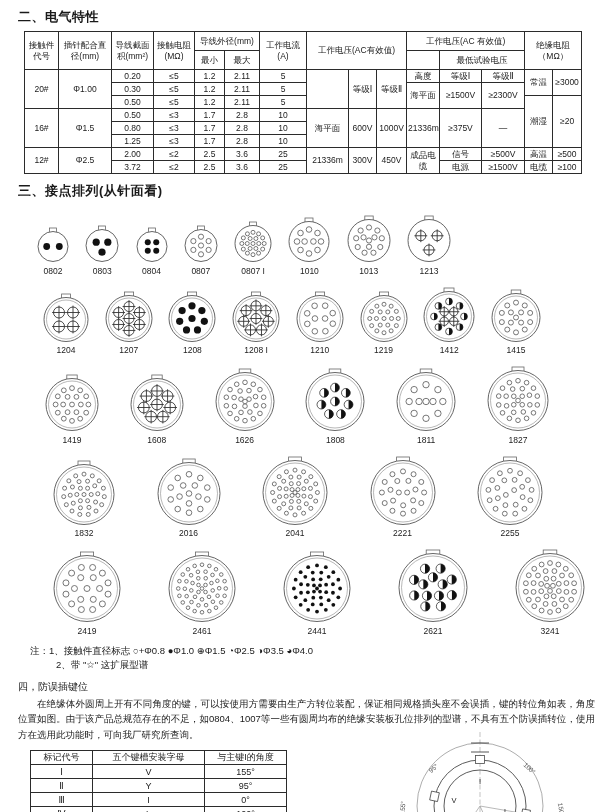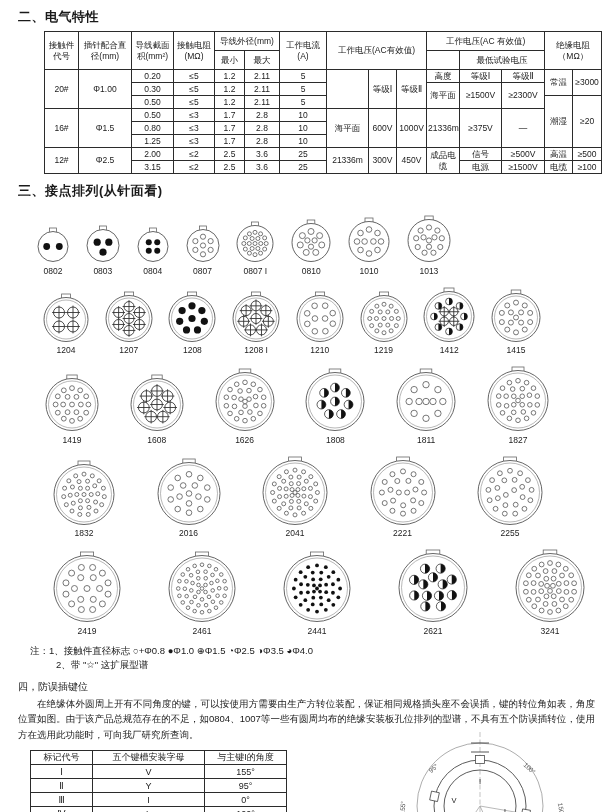--- a/index.html
+++ b/index.html
@@ -9,21 +9,21 @@
     background:#ffffff; color:#1a1a1a;
     font-family:"Liberation Sans","DejaVu Sans",sans-serif;
   }
   .sec-heading {
     font-size:13px; font-weight:bold; letter-spacing:0.5px;
     margin:8px 0 5px 18px;
   }
   
   table.elec {
     border-collapse:collapse; table-layout:fixed;
-    margin-left:44px; width:557px;
+    margin-left:24px; width:557px;
   }
   table.elec th, table.elec td {
     border:1px solid #2b2b2b; text-align:center; vertical-align:middle;
     font-size:8.5px; font-weight:normal; padding:0 1px; line-height:1.2;
     overflow:hidden;
   }
   table.elec thead tr { height:19px; }
   table.elec tbody tr { height:13px; }
   
   .conn-row {
@@ -176,21 +176,21 @@
       <td rowspan="2">21336m</td>
       <td rowspan="2">300V</td>
       <td rowspan="2">450V</td>
       <td rowspan="2">成品电缆</td>
       <td>信号</td>
       <td>≥500V</td>
       <td>高温</td>
       <td>≥500</td>
     </tr>
     <tr>
-      <td>3.15</td>
+      <td>3.72</td>
       <td>≤2</td>
       <td>2.5</td>
       <td>3.6</td>
       <td>25</td>
       <td>电源</td>
       <td>≥1500V</td>
       <td>电缆</td>
       <td>≥100</td>
     </tr>
   </tbody>
@@ -264,37 +264,20 @@
           <circle cx="25.76" cy="23.5" r="2" fill="#fff" stroke="#555" stroke-width="0.8"></circle>
           <circle cx="22.88" cy="28.49" r="2" fill="#fff" stroke="#555" stroke-width="0.8"></circle>
           <circle cx="17.12" cy="28.49" r="2" fill="#fff" stroke="#555" stroke-width="0.8"></circle>
           <circle cx="14.24" cy="23.5" r="2" fill="#fff" stroke="#555" stroke-width="0.8"></circle>
           <circle cx="17.12" cy="18.51" r="2" fill="#fff" stroke="#555" stroke-width="0.8"></circle>
           <circle cx="20" cy="23.5" r="2" fill="#fff" stroke="#555" stroke-width="0.8"></circle>
         </svg>
         <div class="conn-label">0807 I</div>
       </div>
       <div class="conn">
-        <svg width="42" height="45.5" viewBox="0 0 42 45.5">
-          <rect x="17.2" y="2" width="7.6000000000000005" height="5.5" fill="#fff" stroke="#666" stroke-width="0.8"></rect>
-          <circle cx="21" cy="24.5" r="19" fill="#fff" stroke="#555" stroke-width="0.9"></circle>
-          <circle cx="21" cy="13.48" r="3" fill="#fff" stroke="#555" stroke-width="0.8"></circle>
-          <circle cx="29.62" cy="17.63" r="3" fill="#fff" stroke="#555" stroke-width="0.8"></circle>
-          <circle cx="31.74" cy="26.95" r="3" fill="#fff" stroke="#555" stroke-width="0.8"></circle>
-          <circle cx="25.78" cy="34.43" r="3" fill="#fff" stroke="#555" stroke-width="0.8"></circle>
-          <circle cx="16.22" cy="34.43" r="3" fill="#fff" stroke="#555" stroke-width="0.8"></circle>
-          <circle cx="10.26" cy="26.95" r="3" fill="#fff" stroke="#555" stroke-width="0.8"></circle>
-          <circle cx="12.38" cy="17.63" r="3" fill="#fff" stroke="#555" stroke-width="0.8"></circle>
-          <circle cx="24.62" cy="22.41" r="2.6" fill="#fff" stroke="#555" stroke-width="0.8"></circle>
-          <circle cx="21" cy="28.68" r="2.6" fill="#fff" stroke="#555" stroke-width="0.8"></circle>
-          <circle cx="17.38" cy="22.41" r="2.6" fill="#fff" stroke="#555" stroke-width="0.8"></circle>
-        </svg>
-        <div class="conn-label">0810</div>
-      </div>
-      <div class="conn">
         <svg width="44" height="47.5" viewBox="0 0 44 47.5">
           <rect x="18" y="2" width="8" height="5.5" fill="#fff" stroke="#666" stroke-width="0.8"></rect>
           <circle cx="22" cy="25.5" r="20" fill="#fff" stroke="#555" stroke-width="0.9"></circle>
           <circle cx="22" cy="13.5" r="2.8" fill="#fff" stroke="#555" stroke-width="0.8"></circle>
           <circle cx="30.49" cy="17.01" r="2.8" fill="#fff" stroke="#555" stroke-width="0.8"></circle>
           <circle cx="34" cy="25.5" r="2.8" fill="#fff" stroke="#555" stroke-width="0.8"></circle>
           <circle cx="30.49" cy="33.99" r="2.8" fill="#fff" stroke="#555" stroke-width="0.8"></circle>
           <circle cx="22" cy="37.5" r="2.8" fill="#fff" stroke="#555" stroke-width="0.8"></circle>
           <circle cx="13.51" cy="33.99" r="2.8" fill="#fff" stroke="#555" stroke-width="0.8"></circle>
           <circle cx="10" cy="25.5" r="2.8" fill="#fff" stroke="#555" stroke-width="0.8"></circle>
@@ -316,20 +299,36 @@
           <circle cx="18.55" cy="38.73" r="2.6" fill="#fff" stroke="#555" stroke-width="0.8"></circle>
           <circle cx="11.72" cy="33.01" r="2.6" fill="#fff" stroke="#555" stroke-width="0.8"></circle>
           <circle cx="10.18" cy="24.24" r="2.6" fill="#fff" stroke="#555" stroke-width="0.8"></circle>
           <circle cx="14.63" cy="16.53" r="2.6" fill="#fff" stroke="#555" stroke-width="0.8"></circle>
           <circle cx="28.46" cy="23.35" r="2.6" fill="#fff" stroke="#555" stroke-width="0.8"></circle>
           <circle cx="23" cy="32.8" r="2.6" fill="#fff" stroke="#555" stroke-width="0.8"></circle>
           <circle cx="17.54" cy="23.35" r="2.6" fill="#fff" stroke="#555" stroke-width="0.8"></circle>
           <circle cx="23" cy="26.5" r="2.6" fill="#fff" stroke="#555" stroke-width="0.8"></circle>
         </svg>
         <div class="conn-label">1013</div>
+      </div>
+      <div class="conn">
+        <svg width="46" height="49.5" viewBox="0 0 46 49.5">
+          <rect x="18.8" y="2" width="8.4" height="5.5" fill="#fff" stroke="#666" stroke-width="0.8"></rect>
+          <circle cx="23" cy="26.5" r="21" fill="#fff" stroke="#555" stroke-width="0.9"></circle>
+          <circle cx="31.18" cy="21.77" r="5" fill="#fff" stroke="#333" stroke-width="0.9"></circle>
+          <line x1="24.78" y1="21.77" x2="37.58" y2="21.77" stroke="#333" stroke-width="0.9"></line>
+          <line x1="31.18" y1="15.37" x2="31.18" y2="28.169999999999998" stroke="#333" stroke-width="0.9"></line>
+          <circle cx="23" cy="35.95" r="5" fill="#fff" stroke="#333" stroke-width="0.9"></circle>
+          <line x1="16.6" y1="35.95" x2="29.4" y2="35.95" stroke="#333" stroke-width="0.9"></line>
+          <line x1="23" y1="29.550000000000004" x2="23" y2="42.35" stroke="#333" stroke-width="0.9"></line>
+          <circle cx="14.82" cy="21.77" r="5" fill="#fff" stroke="#333" stroke-width="0.9"></circle>
+          <line x1="8.42" y1="21.77" x2="21.22" y2="21.77" stroke="#333" stroke-width="0.9"></line>
+          <line x1="14.82" y1="15.37" x2="14.82" y2="28.169999999999998" stroke="#333" stroke-width="0.9"></line>
+        </svg>
+        <div class="conn-label">1213</div>
       </div>
     </div>
     <div class="conn-row" id="row2">
       <div class="conn">
         <svg width="48" height="51.5" viewBox="0 0 48 51.5">
           <rect x="19.6" y="2" width="8.8" height="5.5" fill="#fff" stroke="#666" stroke-width="0.8"></rect>
           <circle cx="24" cy="27.5" r="22" fill="#fff" stroke="#555" stroke-width="0.9"></circle>
           <circle cx="24" cy="27.5" r="19.5" fill="none" stroke="#888" stroke-width="0.6"></circle>
           <circle cx="31" cy="20.5" r="5.5" fill="#fff" stroke="#333" stroke-width="0.9"></circle>
           <line x1="24.1" y1="20.5" x2="37.9" y2="20.5" stroke="#333" stroke-width="0.9"></line>

